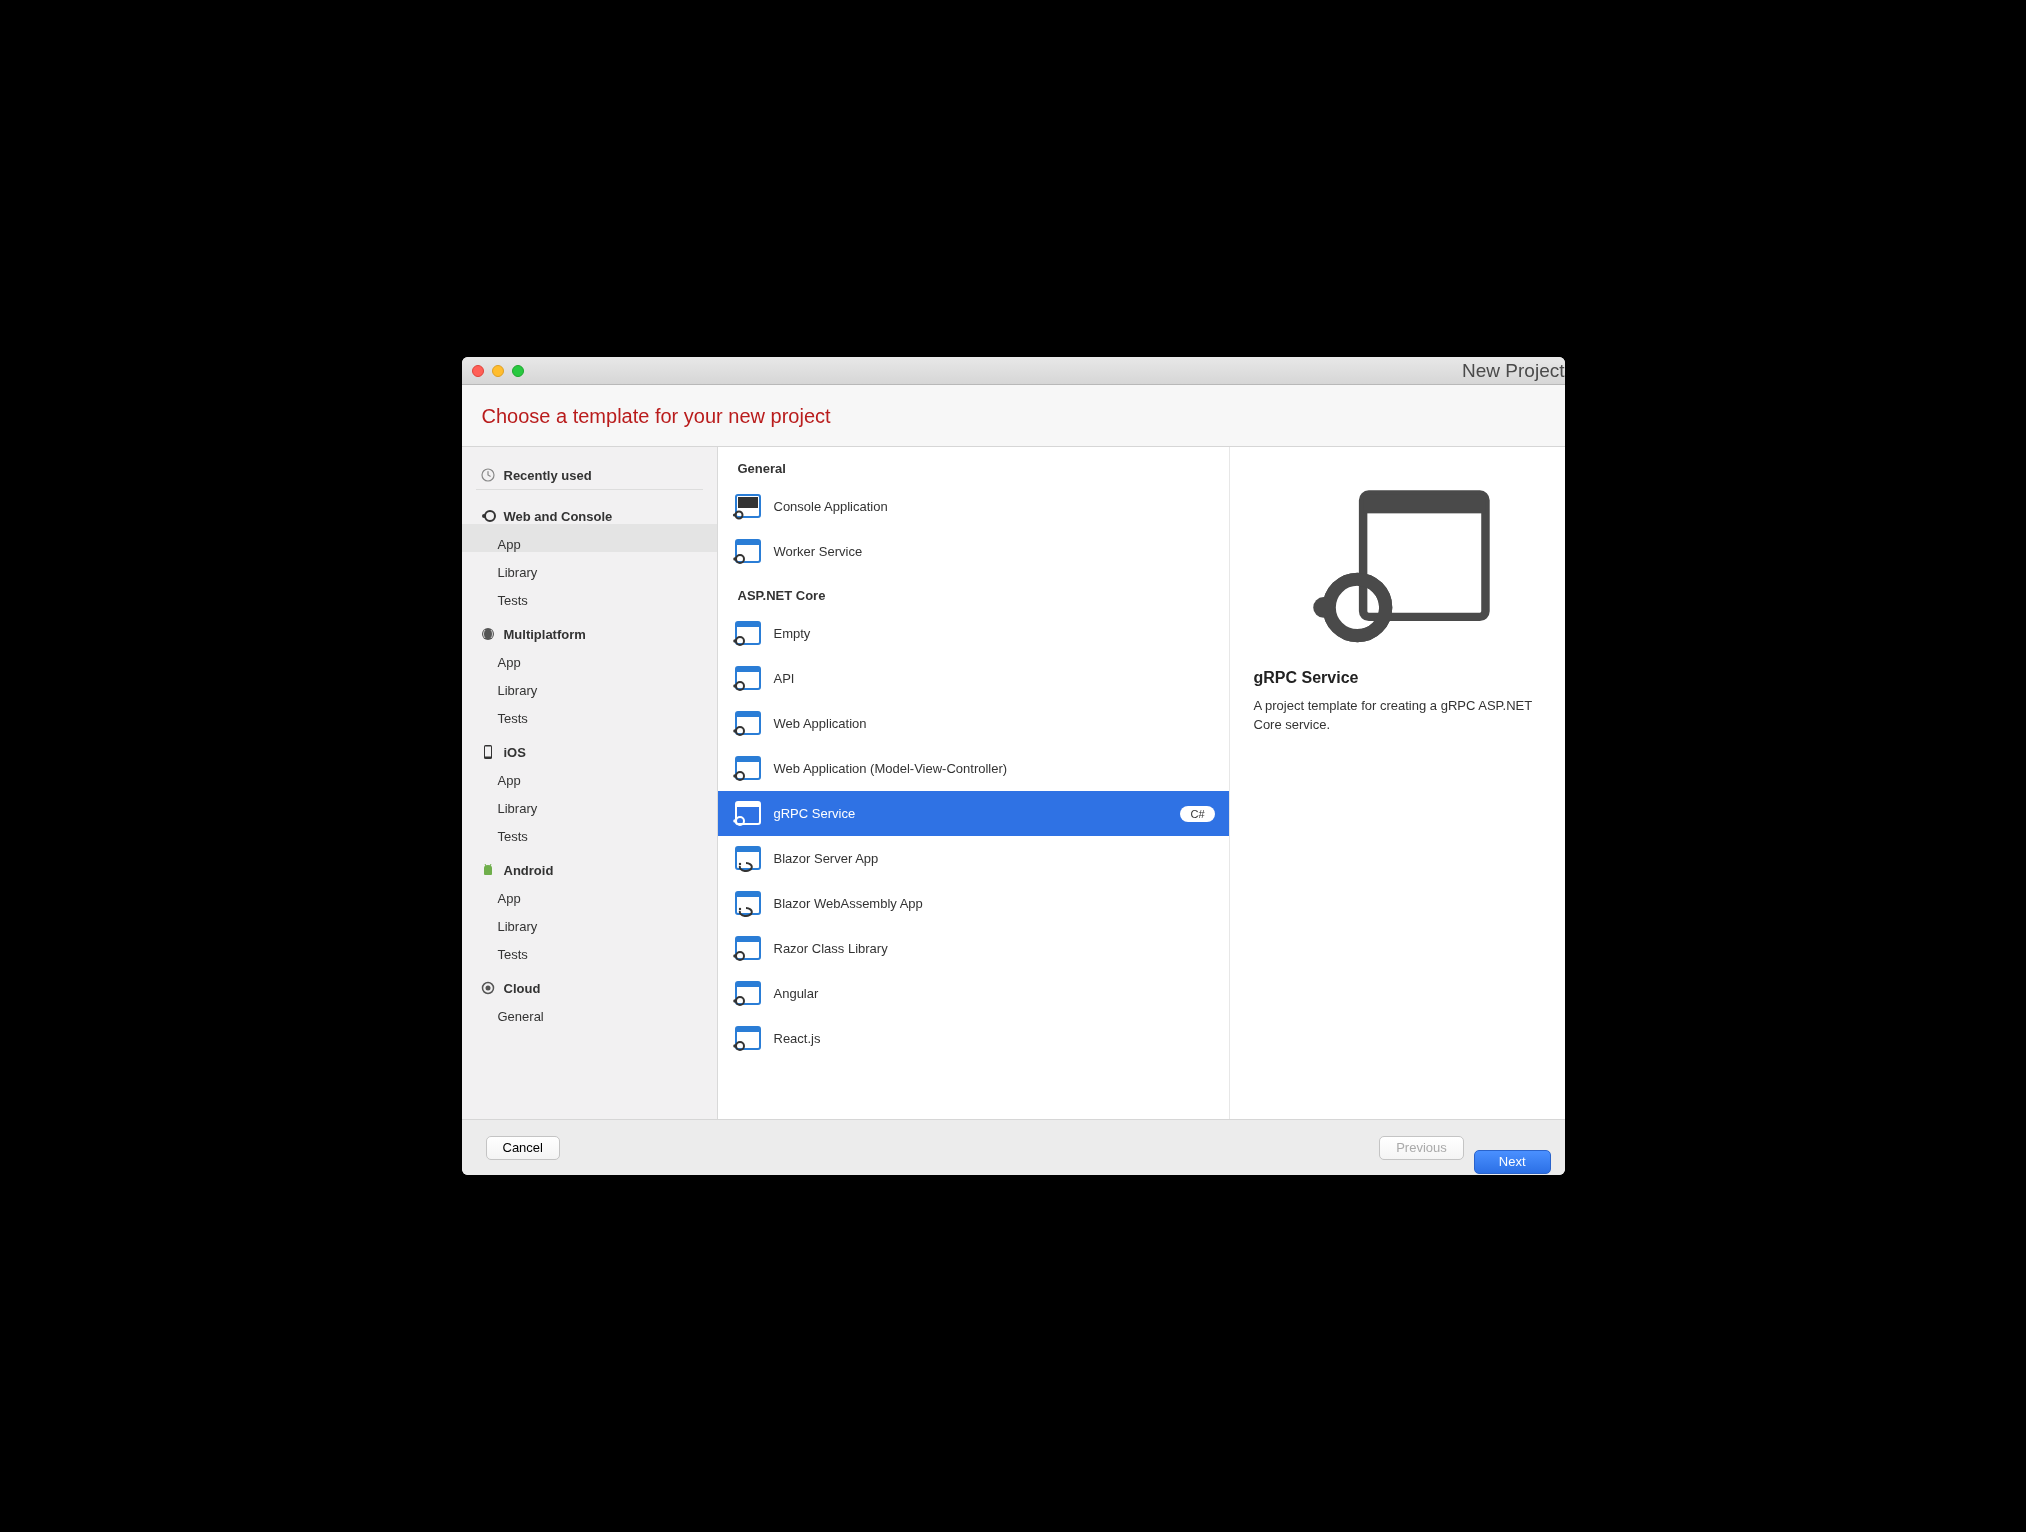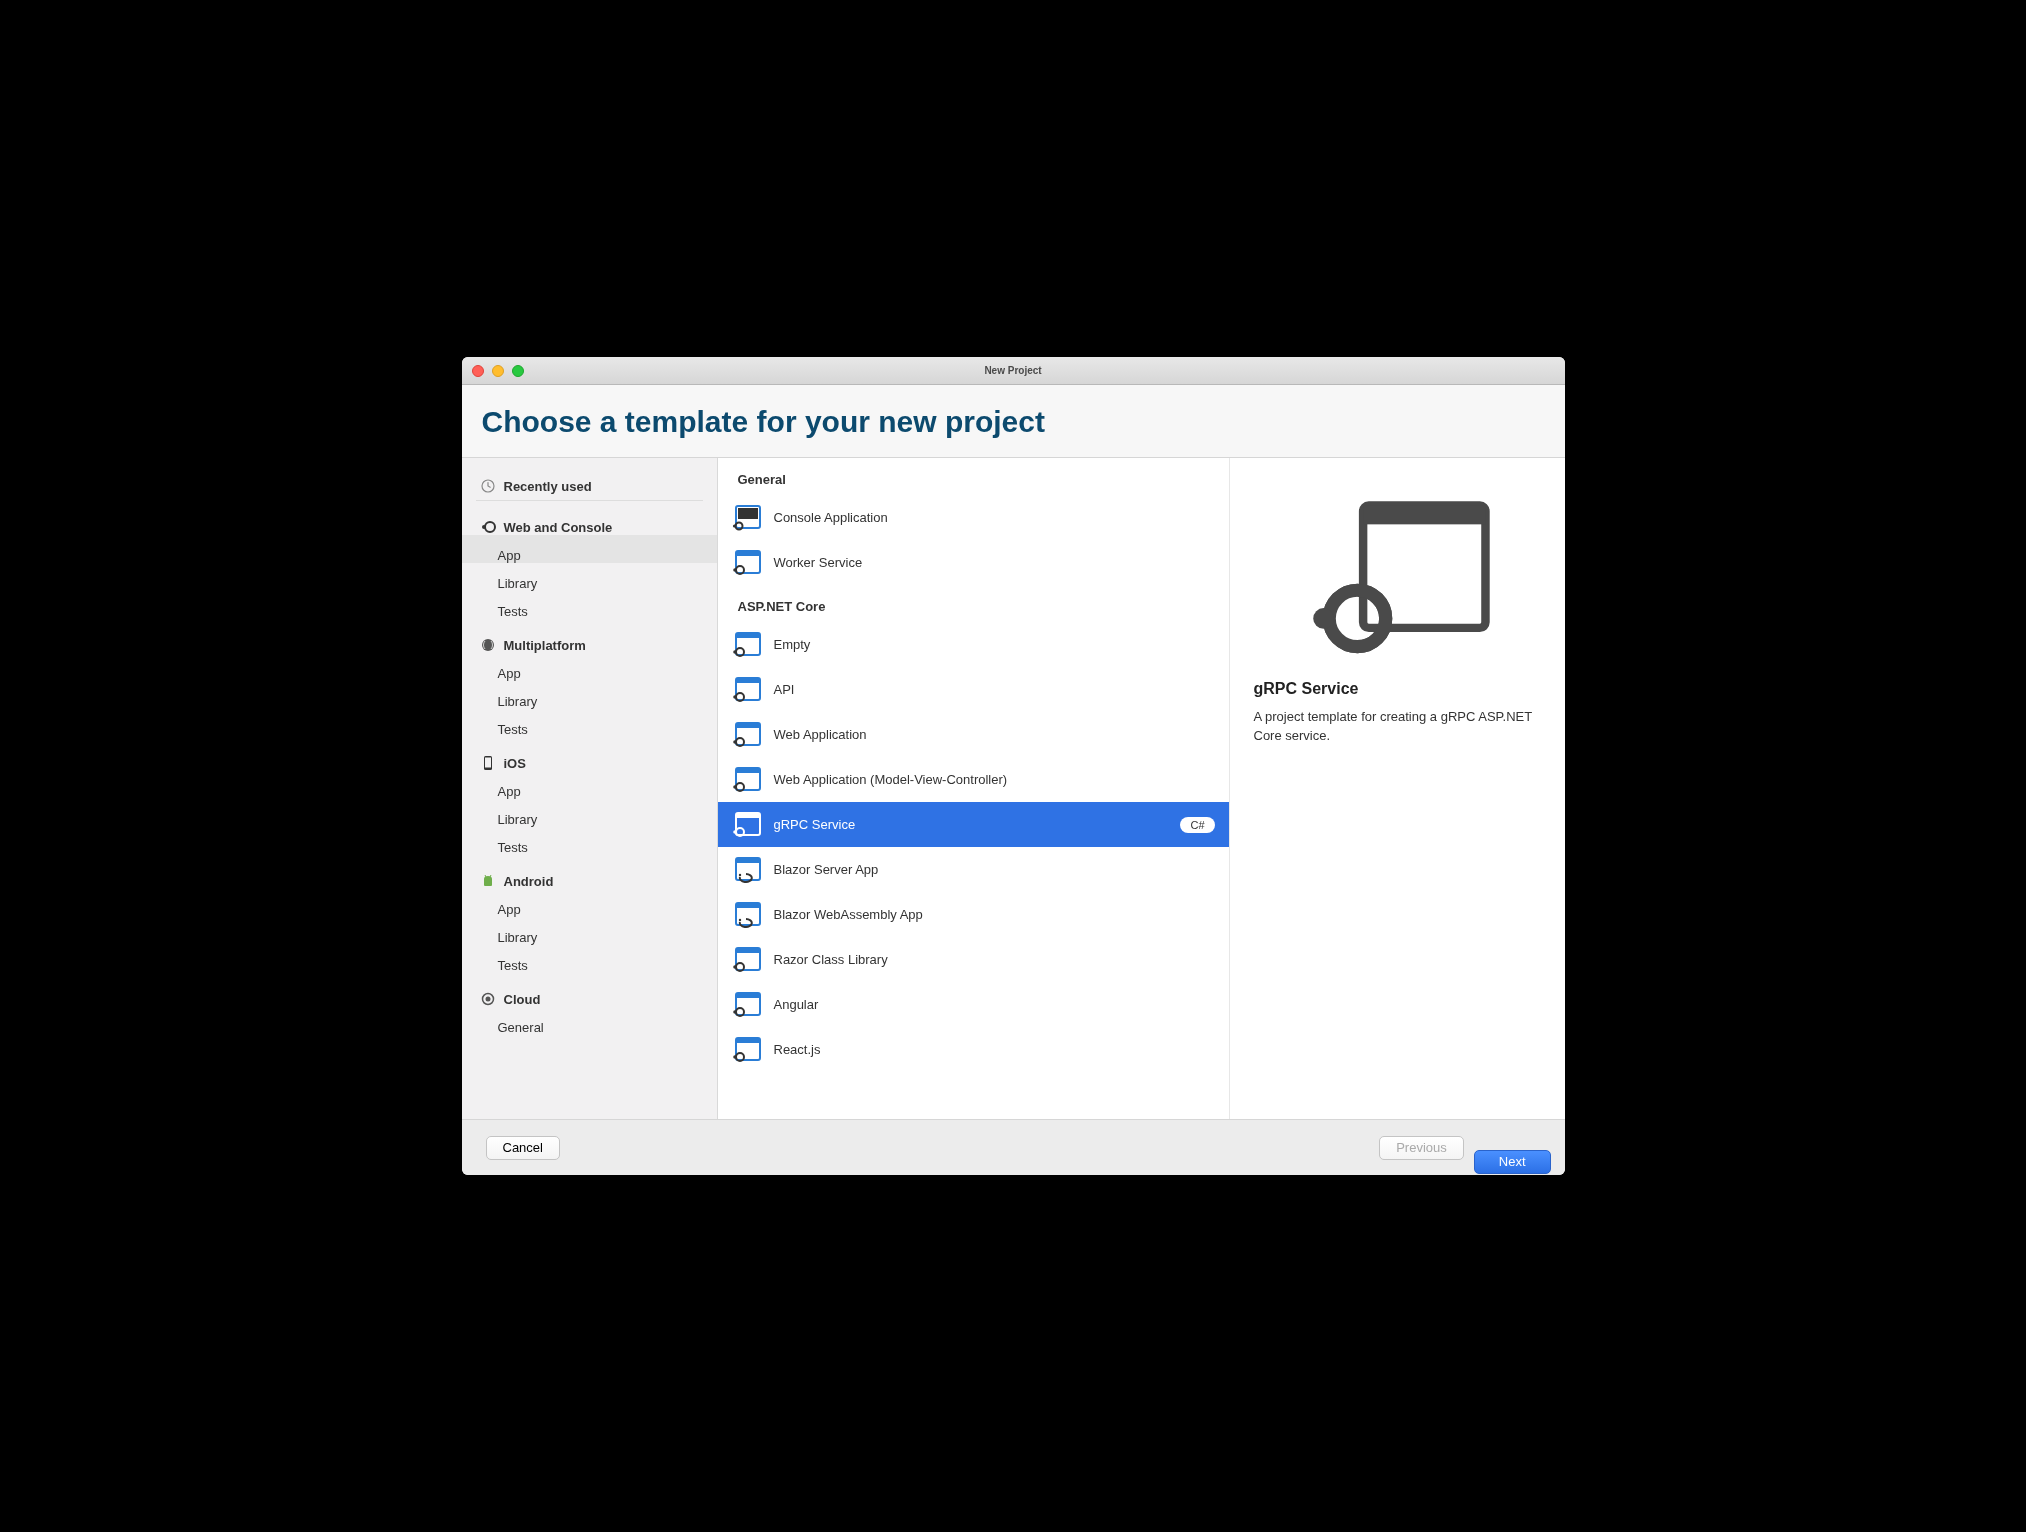--- a/index.html
+++ b/index.html
@@ -33,35 +33,34 @@
   padding: 0 10px;
 }
 .traffic-lights { display: flex; gap: 8px; }
 .tl { width: 12px; height: 12px; border-radius: 50%; }
 .tl.red { background: #ff5f57; border: 0.5px solid #e14239; }
 .tl.yellow { background: #ffbd2e; border: 0.5px solid #dfa023; }
 .tl.green { background: #28c940; border: 0.5px solid #1fa72e; }
 .title {
   position: absolute;
   left: 0; right: 0;
-  text-align: center;
-  font-size: 10px;
+  text-align: right;
+  font-size: 19px;
   color: #4a4a4a;
   pointer-events: none;
-  font-weight: bold;
 }
 .header-area {
   background: #f7f7f7;
   border-bottom: 1px solid #d6d6d6;
   padding: 20px 20px 18px;
 }
 .header-area h1 {
-  font-size: 30px;
-  font-weight: 700;
-  color: #0c4a6e;
+  font-size: 20px;
+  font-weight: 400;
+  color: #b91c1c;
 }
 .body {
   flex: 1;
   display: flex;
   min-height: 0;
   background: #fff;
 }
 .sidebar {
   width: 256px;
   background: #f2f1f2;

